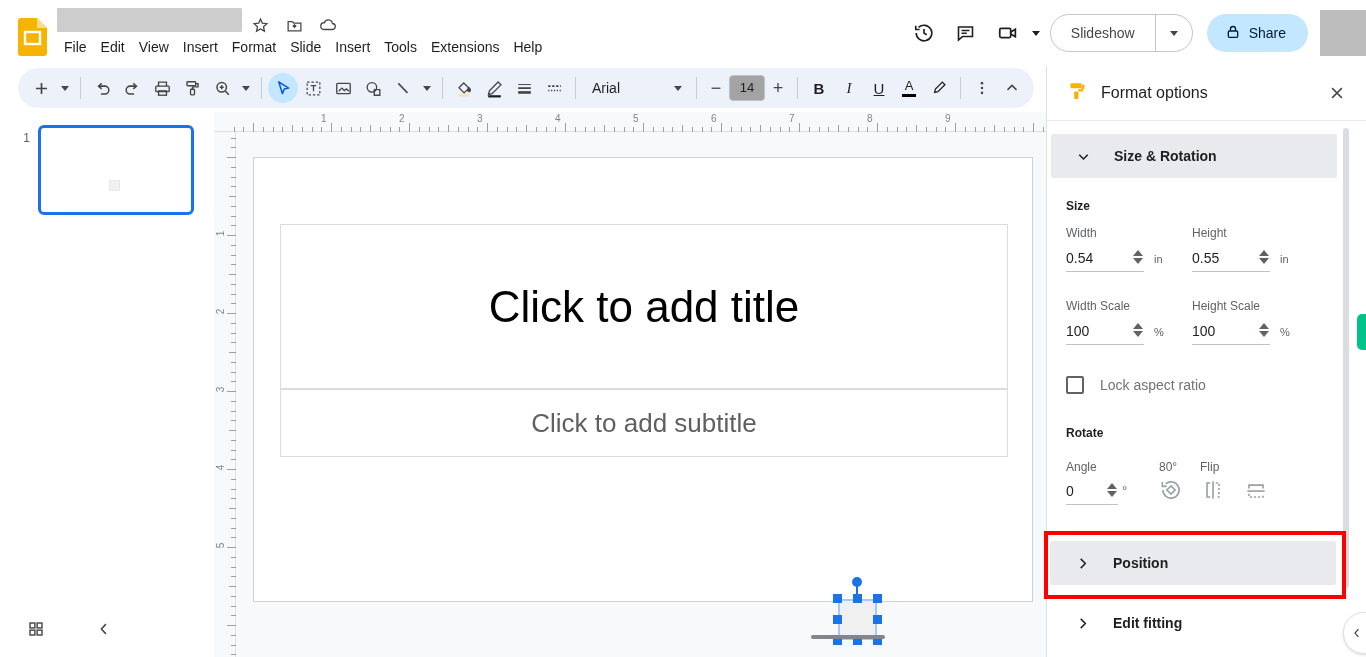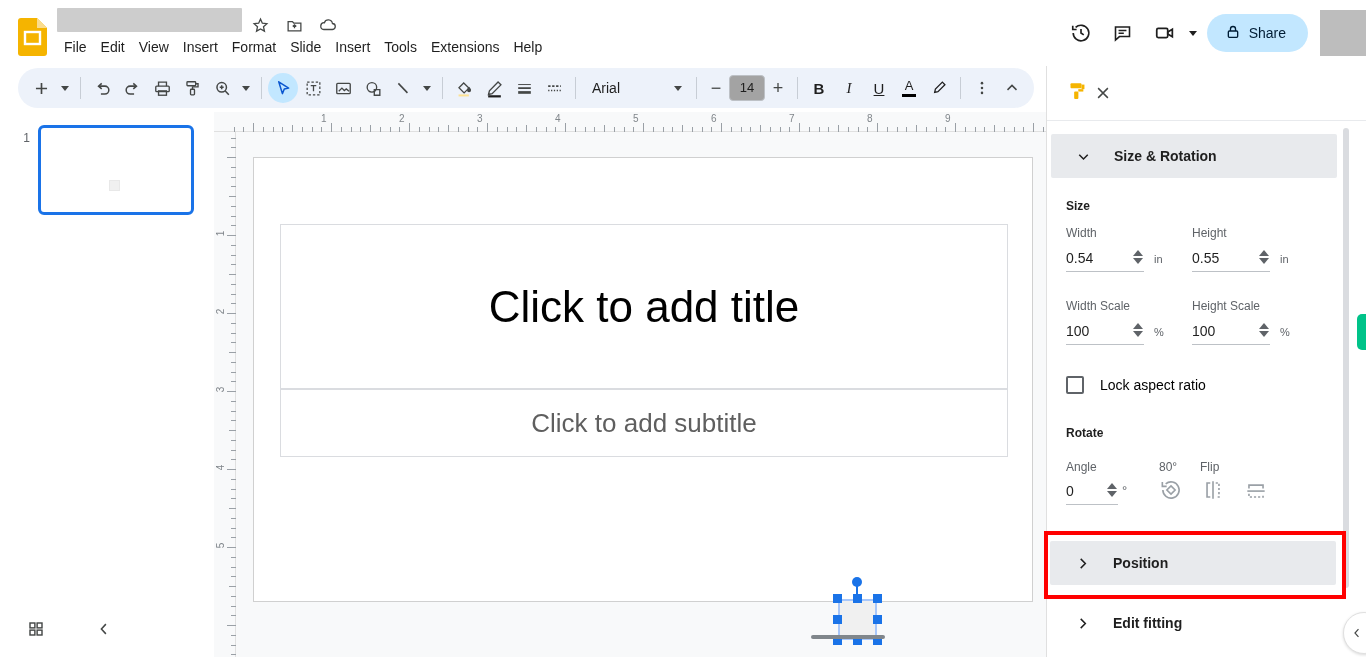--- a/index.html
+++ b/index.html
@@ -167,21 +167,21 @@
     position: absolute; width: 78px; height: 26px; border-bottom: 1px solid #bdc1c6;
     font-size: 14px; color: #1f1f1f; line-height: 24px; cursor: text;
   }
   .stepper { position: absolute; width: 12px; display: flex; flex-direction: column; align-items: center; cursor: pointer; }
   .st-up { width: 0; height: 0; border-left: 5px solid transparent; border-right: 5px solid transparent; border-bottom: 6px solid #5f6368; }
   .st-dn { width: 0; height: 0; border-left: 5px solid transparent; border-right: 5px solid transparent; border-top: 6px solid #5f6368; margin-top: 2px; }
   .unit { position: absolute; font-size: 11px; color: #5f6368; }
 
   .chk-row { position: absolute; left: 1066px; display: flex; align-items: center; cursor: pointer; }
   .chk-box { width: 18px; height: 18px; border: 2px solid #5f6368; border-radius: 2px; }
-  .chk-text { font-size: 14px; color: #000000; margin-left: 16px; }
+  .chk-text { font-size: 14px; color: #737373; margin-left: 16px; }
 
   .rot-icon { position: absolute; width: 26px; height: 26px; color: #9aa0a6; cursor: pointer; }
 
   .scrollbar-v { position: absolute; left: 296px; top: 62px; width: 6px; height: 460px; background: #dadce0; border-radius: 3px; }
 
   .highlight-box {
     position: absolute; left: 1044px; top: 531px; width: 302px; height: 68px;
     border: 4px solid #ff0000; pointer-events: none;
   }
 
@@ -260,20 +260,26 @@
       <div class="meet-group">
         <div class="tb-icon">
           <svg width="22" height="22" viewBox="0 0 24 24" fill="none" stroke="currentColor" stroke-width="1.9">
             <rect x="3" y="7" width="12" height="10" rx="1.6"></rect>
               <path d="M15 11l5-3v8l-5-3z"></path>
           </svg>
         </div>
         <div class="caret-sm"></div>
       </div>
 
+      <div class="slideshow-group">
+        <div class="slideshow-btn">Slideshow</div>
+        <div class="slideshow-caret">
+          <div class="caret-dn"></div>
+        </div>
+      </div>
 
       <div class="share-btn">
         <span>
           <svg width="16" height="16" viewBox="0 0 24 24" fill="none" stroke="#001d35" stroke-width="2">
             <rect x="5" y="10.5" width="14" height="9.5" rx="1.5"></rect>
               <path d="M8.2 10.5V7.6a3.8 3.8 0 0 1 7.6 0v2.9"></path>
           </svg>
         </span>
         <span>Share</span>
       </div>
@@ -646,20 +652,21 @@
   <div class="rpanel">
     <div class="rpanel-head">
       <span>
         <svg width="22" height="22" viewBox="0 0 24 24" fill="#f5b400">
           <rect x="6" y="3.5" width="12" height="5.5" rx="1"></rect>
           <rect x="18" y="5" width="3.2" height="5"></rect>
             <rect x="14.5" y="10" width="5.5" height="2.6"></rect>
           <rect x="10" y="12.6" width="4.6" height="8" rx="1"></rect>
         </svg>
       </span>
+      <div class="rpanel-title">Format options</div>
       <div class="rp-close">
         <svg width="18" height="18" viewBox="0 0 24 24" stroke="currentColor" stroke-width="1.9">
             <path d="M5.5 5.5l13 13M18.5 5.5l-13 13"></path>
           </svg>
       </div>
     </div>
 
     <div class="section-header" style="top:68px;">
       <span class="sec-chev">
         <svg width="17" height="17" viewBox="0 0 24 24" fill="none" stroke="currentColor" stroke-width="2.1">

